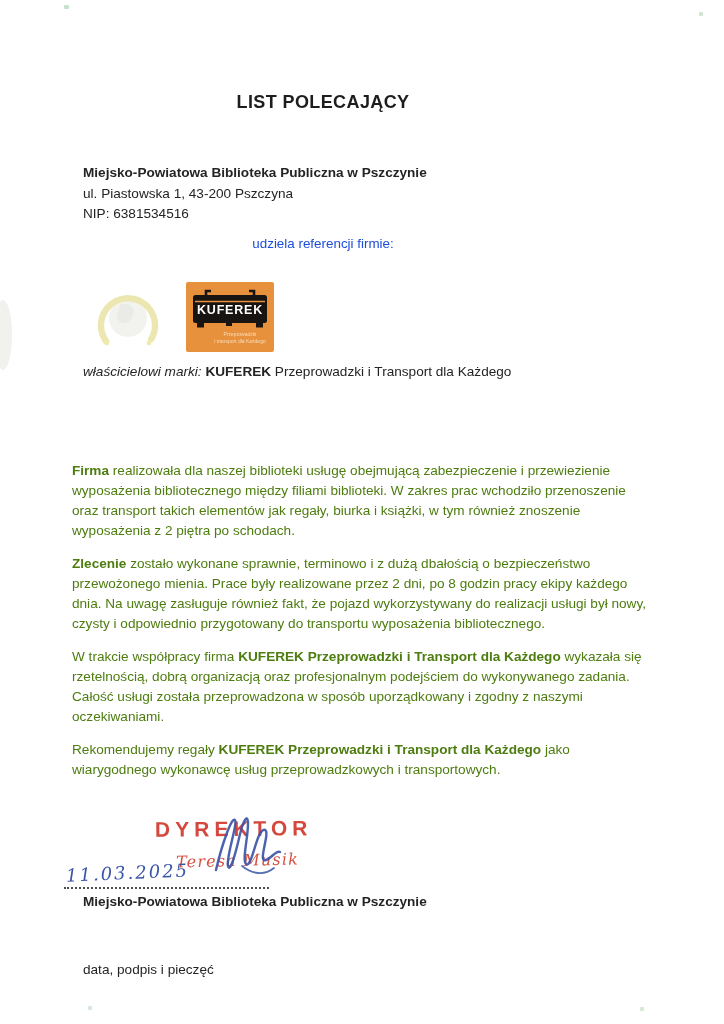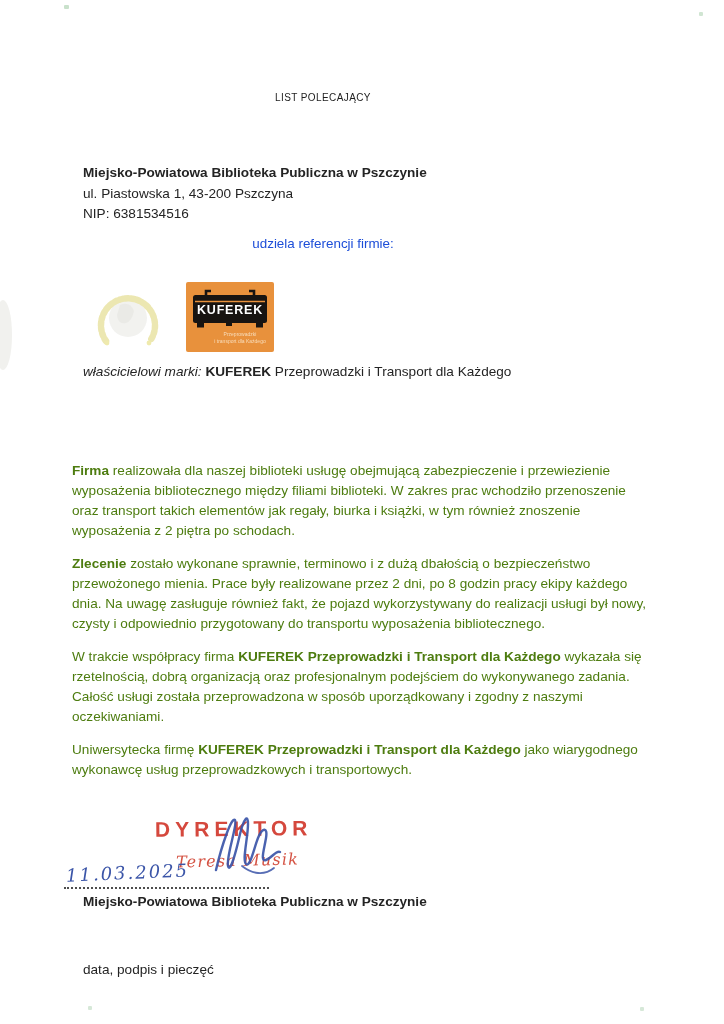--- a/index.html
+++ b/index.html
@@ -2,21 +2,21 @@
 <html><head>
 <meta charset="utf-8">
 <style>
   html,body{margin:0;padding:0;}
   body{
     width:724px;height:1024px;position:relative;background:#ffffff;
     font-family:"Liberation Sans", sans-serif;color:#242424;overflow:hidden;
   }
   .abs{position:absolute;}
   .center-zone{left:0;width:646px;text-align:center;}
-  .doc-title{top:92px;font-size:10px;font-weight:normal;letter-spacing:.4px;color:#1d1d1d;}
+  .doc-title{top:92px;font-size:18px;font-weight:bold;letter-spacing:.4px;color:#1d1d1d;}
   .issuer{top:163px;left:83px;font-size:13.6px;line-height:20.5px;}
   .issuer .name{font-weight:bold;}
   .intro{top:236px;font-size:13.4px;color:#1d4ed8;}
   
   .wreath{top:283px;left:90px;width:76px;height:72px;opacity:.85;}
   .kuferek{top:282px;left:186px;width:88px;height:70px;border-radius:2px;overflow:hidden;}
   
   .recipient{top:362px;left:83px;font-size:13.6px;line-height:19.5px;width:580px;}
   .b{font-weight:bold;}
   .i{font-style:italic;}
@@ -89,21 +89,21 @@
 </div>
 
 <div class="abs recipient">
   <div><span class="i">właścicielowi marki: </span><span class="b">KUFEREK</span><span> Przeprowadzki i Transport dla Każdego</span></div>
 </div>
 
 <div class="abs bodytext">
   <p><span></span><span class="b">Firma</span><span> realizowała dla naszej biblioteki usługę obejmującą zabezpieczenie i przewiezienie wyposażenia bibliotecznego między filiami biblioteki. W zakres prac wchodziło przenoszenie oraz transport takich elementów jak regały, biurka i książki, w tym również znoszenie wyposażenia z 2 piętra po schodach.</span></p>
   <p><span></span><span class="b">Zlecenie</span><span> zostało wykonane sprawnie, terminowo i z dużą dbałością o bezpieczeństwo przewożonego mienia. Prace były realizowane przez 2 dni, po 8 godzin pracy ekipy każdego dnia. Na uwagę zasługuje również fakt, że pojazd wykorzystywany do realizacji usługi był nowy, czysty i odpowiednio przygotowany do transportu wyposażenia bibliotecznego.</span></p>
   <p><span>W trakcie współpracy firma </span><span class="b">KUFEREK Przeprowadzki i Transport dla Każdego</span><span> wykazała się rzetelnością, dobrą organizacją oraz profesjonalnym podejściem do wykonywanego zadania. Całość usługi została przeprowadzona w sposób uporządkowany i zgodny z naszymi oczekiwaniami.</span></p>
-  <p><span>Uniwersytecka firmę </span><span class="b">KUFEREK Przeprowadzki i Transport dla Każdego</span><span> jako wiarygodnego wykonawcę usług przeprowadzkowych i transportowych.</span></p>
+  <p><span>Rekomendujemy regały </span><span class="b">KUFEREK Przeprowadzki i Transport dla Każdego</span><span> jako wiarygodnego wykonawcę usług przeprowadzkowych i transportowych.</span></p>
 </div>
 
 <div class="abs stamp-title">DYREKTOR</div>
 <div class="abs stamp-name">Teresa Musik</div>
 <div class="abs signature-svg">
   <svg width="90" height="82" viewBox="0 0 90 82">
     <path d="M14,66 C20,40 30,12 33,16 C36,20 24,52 26,62 C28,70 34,48 38,30 C42,14 46,10 46,20 C46,34 40,56 44,60 C48,64 52,44 56,34 C60,24 66,22 64,34 C62,46 58,58 64,56 C70,54 74,46 78,48" fill="none" stroke="#3b55a8" stroke-width="2.4" stroke-linecap="round" opacity=".92"></path>
     <path d="M40,62 C50,70 62,72 72,64" fill="none" stroke="#3b55a8" stroke-width="1.8" stroke-linecap="round" opacity=".85"></path>
   </svg>
 </div>

